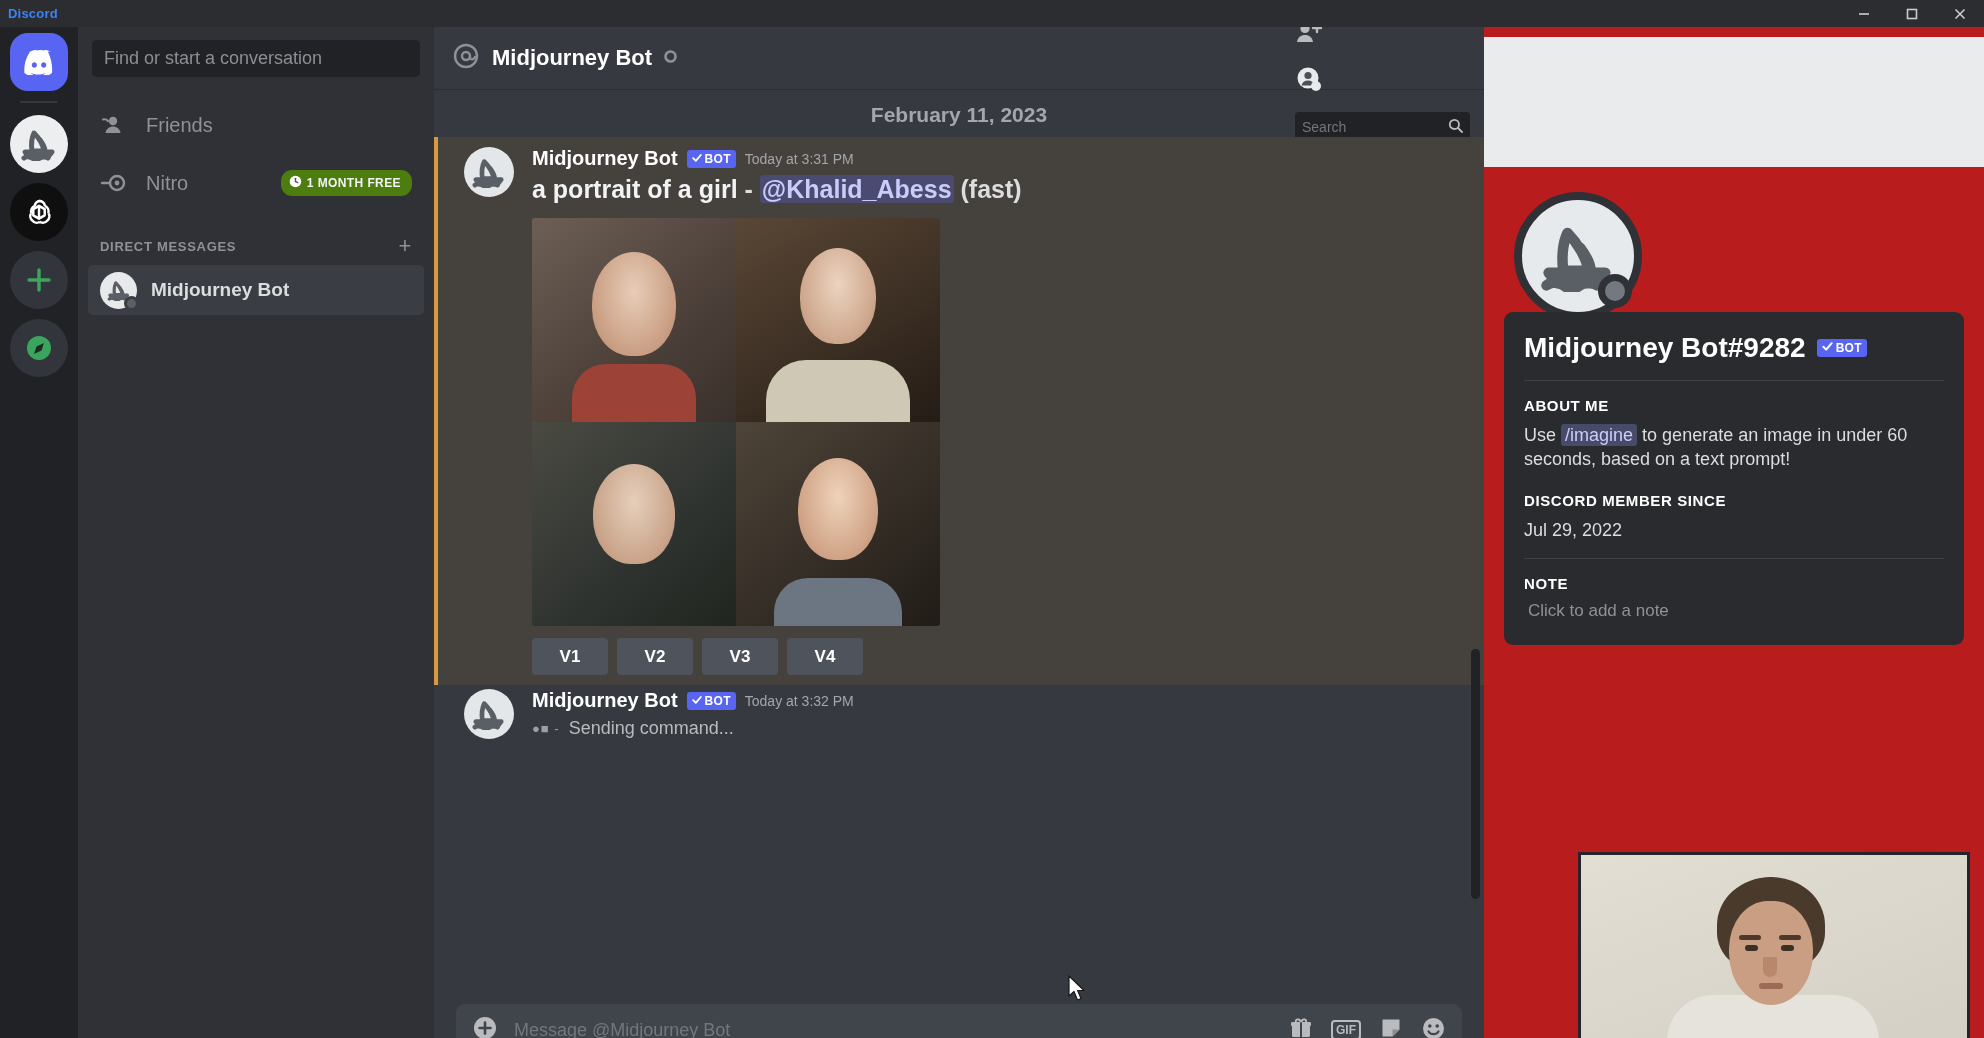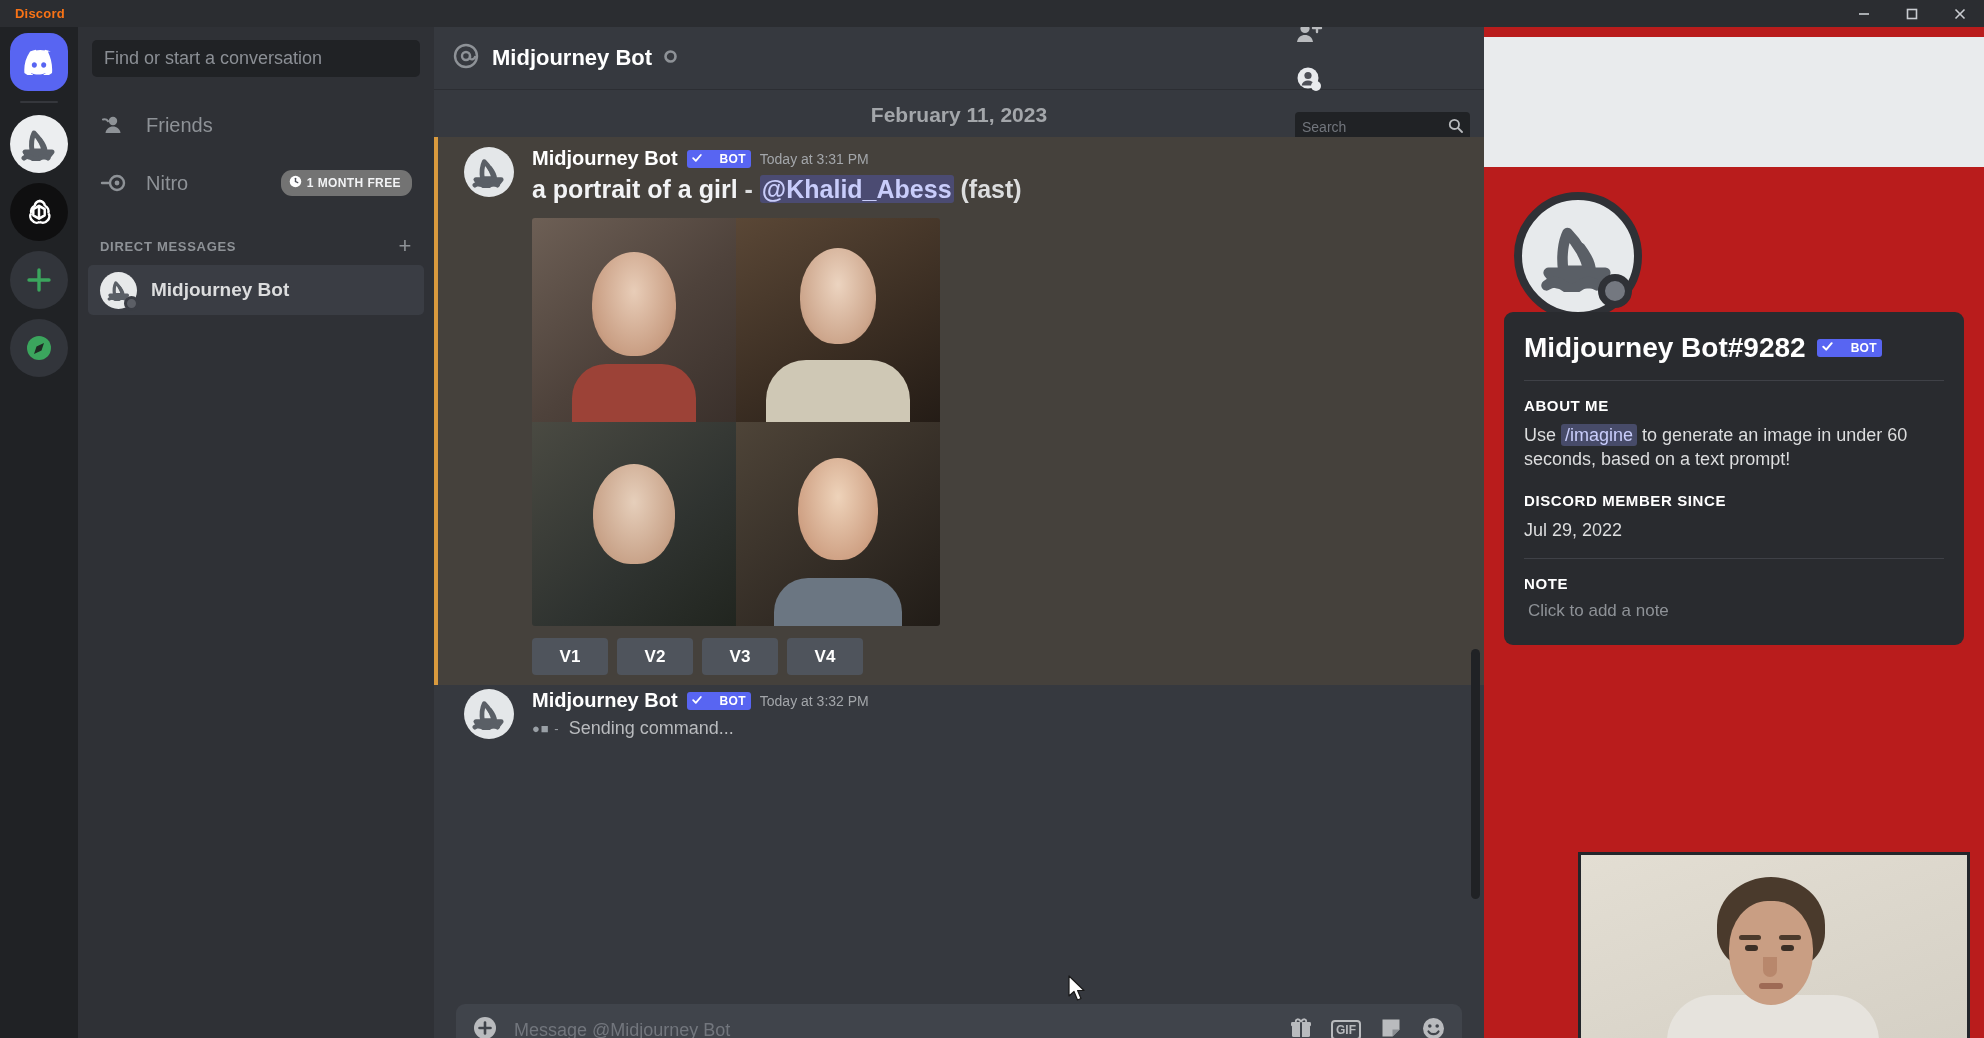--- a/index.html
+++ b/index.html
@@ -23,22 +23,22 @@
     background: #2b2d31;
     display: flex;
     align-items: center;
     flex: 0 0 27px;
     position: relative;
     z-index: 40;
   }
   .titlebar-label {
     font-size: 13px;
     font-weight: bold;
-    color: #f97316;
-    padding-left: 15px;
+    color: #3b82f6;
+    padding-left: 8px;
     letter-spacing: .2px;
   }
   .win-ctrls { margin-left: auto; display: flex; }
   .win-btn {
     width: 48px; height: 27px;
     display: flex; align-items: center; justify-content: center;
     color: #c9ccd1;
   }
   .win-btn svg { display: block; }
 
@@ -105,21 +105,21 @@
     border-radius: 5px;
     gap: 18px;
     color: #8e9297;
     font-size: 20px;
     margin-bottom: 6px;
     position: relative;
   }
   .dm-nav .ic { width: 28px; display: flex; justify-content: center; }
   .nitro-badge {
     margin-left: auto;
-    background: #737373;
+    background: #4d7c0f;
     color: #f2f3f5;
     font-size: 12px; font-weight: bold;
     letter-spacing: .4px;
     padding: 5px 11px 5px 8px;
     border-radius: 11px;
     display: flex; align-items: center; gap: 5px;
   }
   .dm-cat {
     display: flex; align-items: center;
     padding: 20px 12px 8px 12px;
@@ -213,21 +213,21 @@
     flex: 0 0 50px;
     display: flex; align-items: center; justify-content: center;
   }
   .msg-main { flex: 1; min-width: 0; }
   .msg-head { display: flex; align-items: center; gap: 9px; }
   .author { color: #ffffff; font-size: 20px; font-weight: bold; }
   .bot-tag {
     background: #5865f2; color: #fff;
     font-size: 12px; font-weight: bold;
     border-radius: 3px; padding: 2px 5px;
-    display: flex; align-items: center; gap: 18px;
+    display: flex; align-items: center; gap: 3px;
     letter-spacing: .3px;
   }
   .ts { color: #a3a6aa; font-size: 14px; }
   .prompt-line {
     margin-top: 5px;
     font-size: 25px; font-weight: bold; color: #f2f3f5;
   }
   .prompt-line .mention {
     color: #c9cdfb; background: rgba(88,101,242,.3);
     border-radius: 3px; padding: 0 2px;

